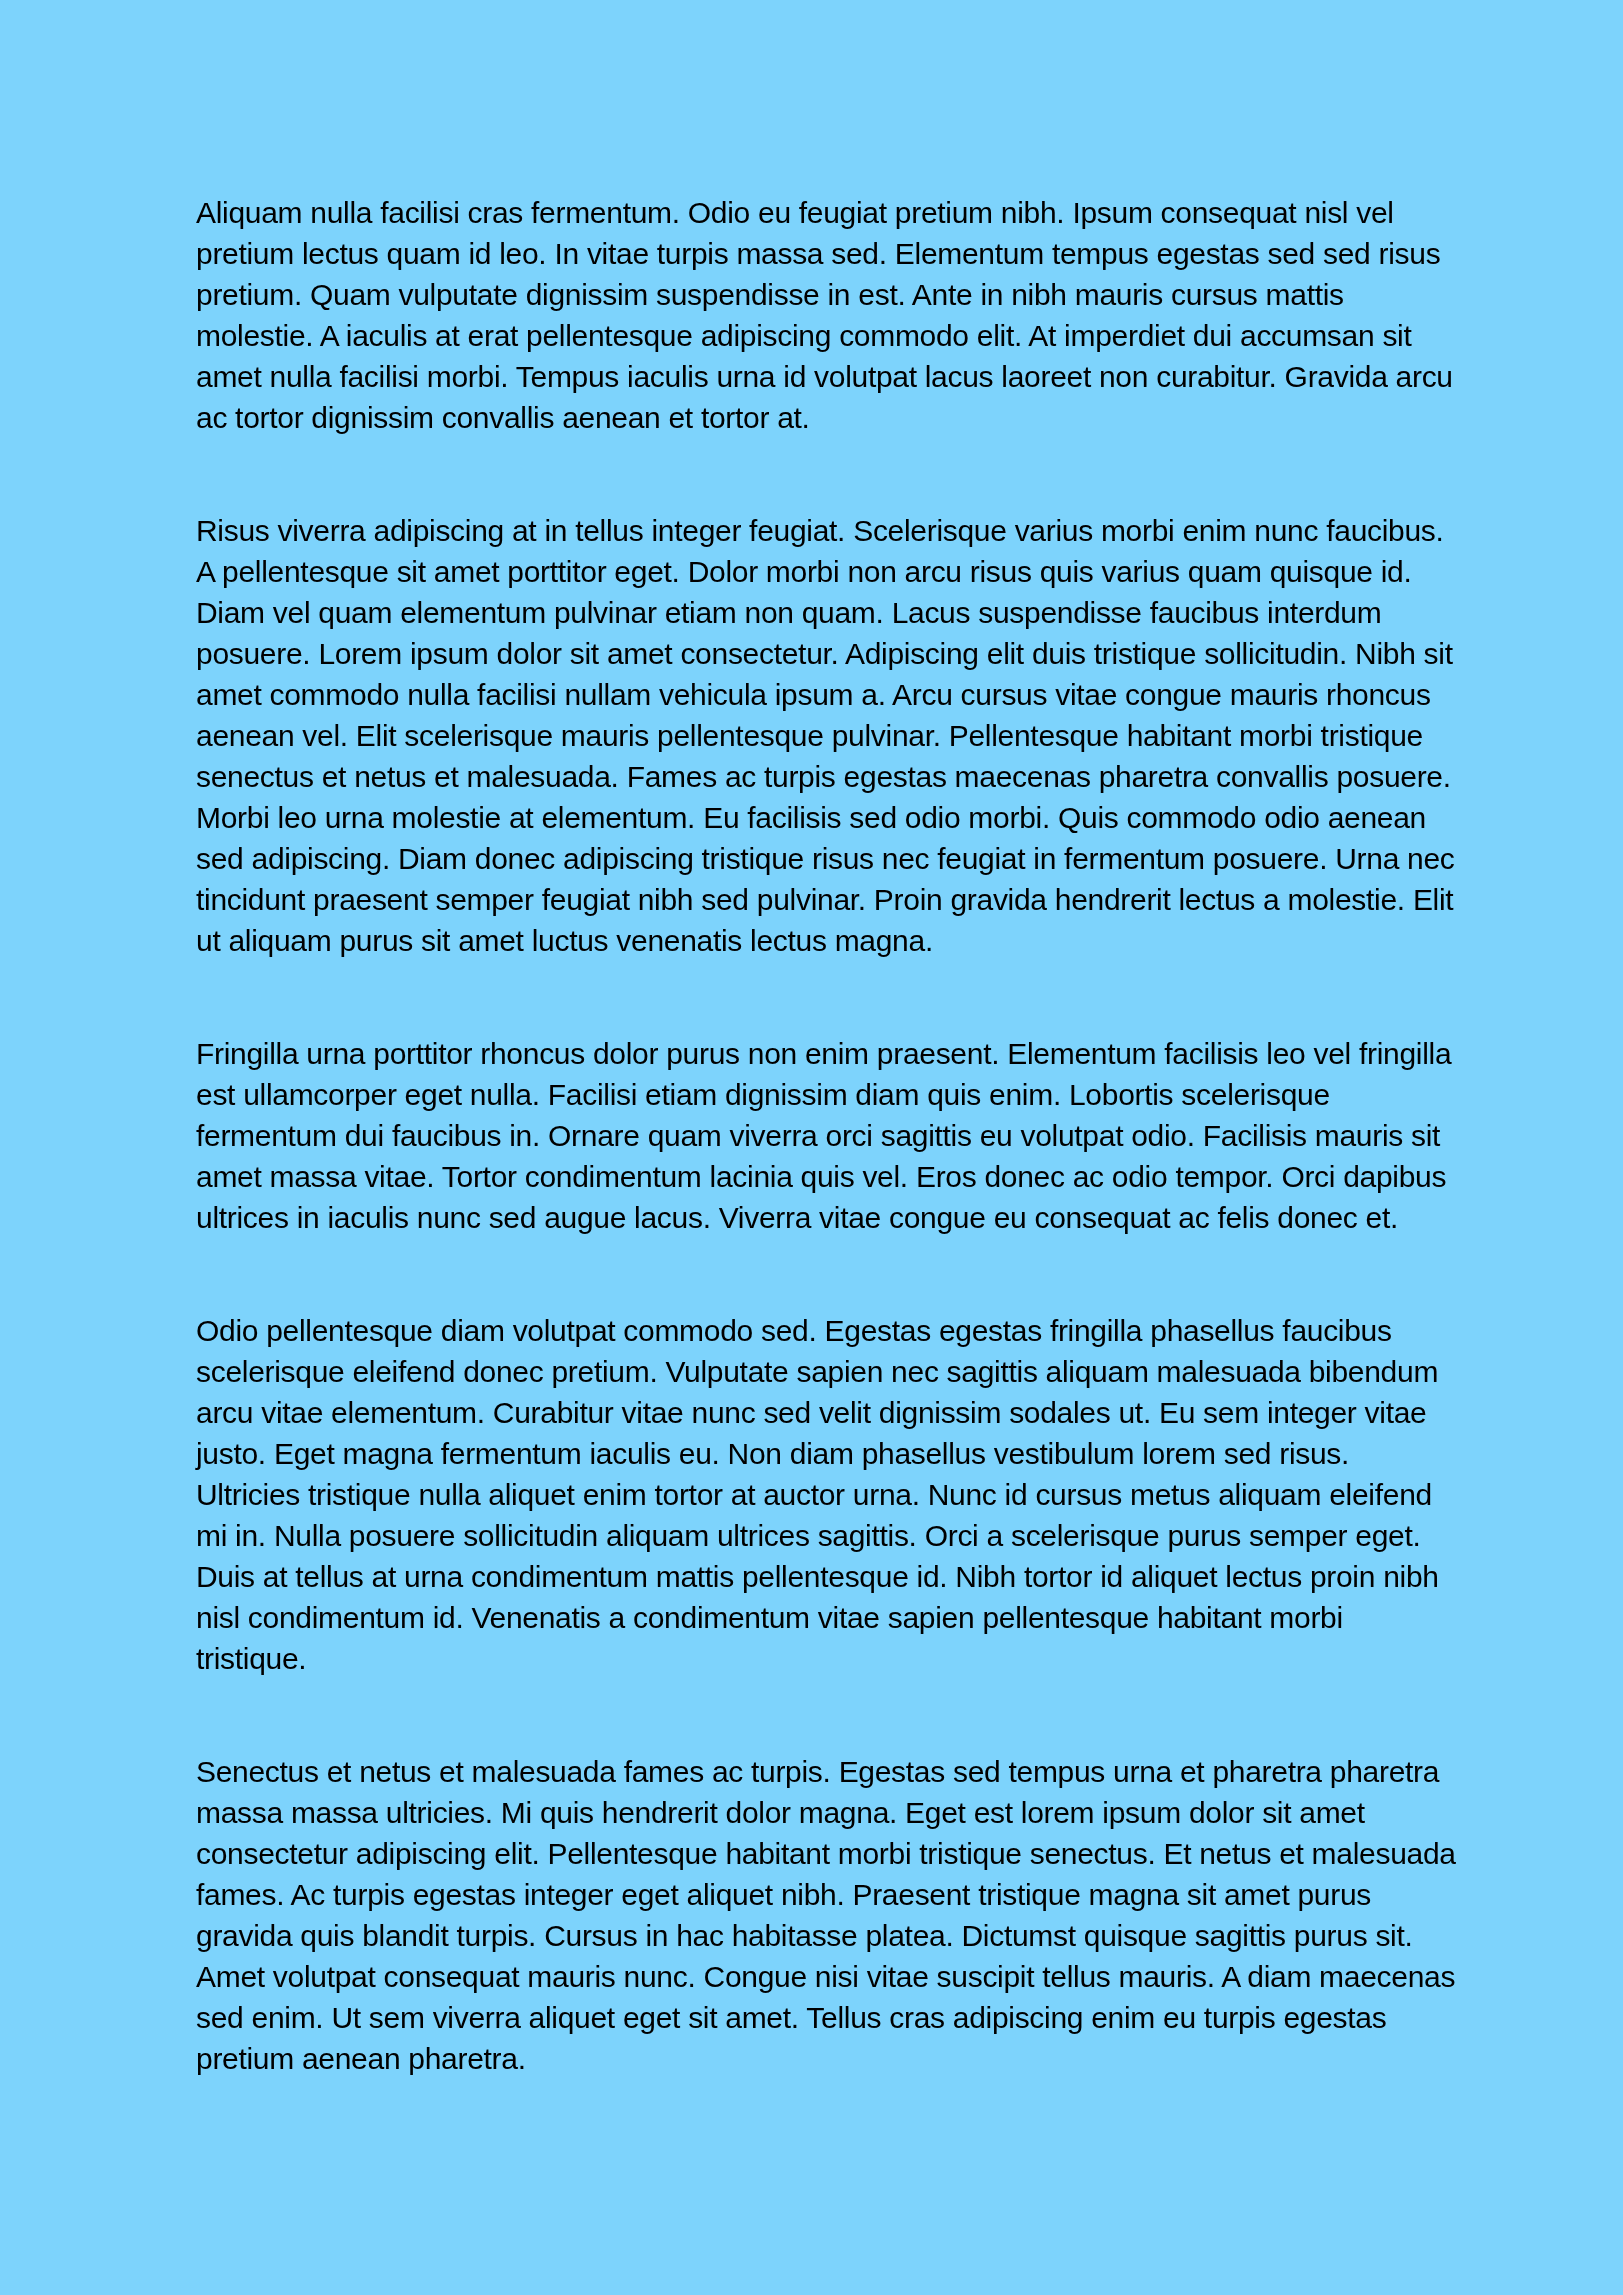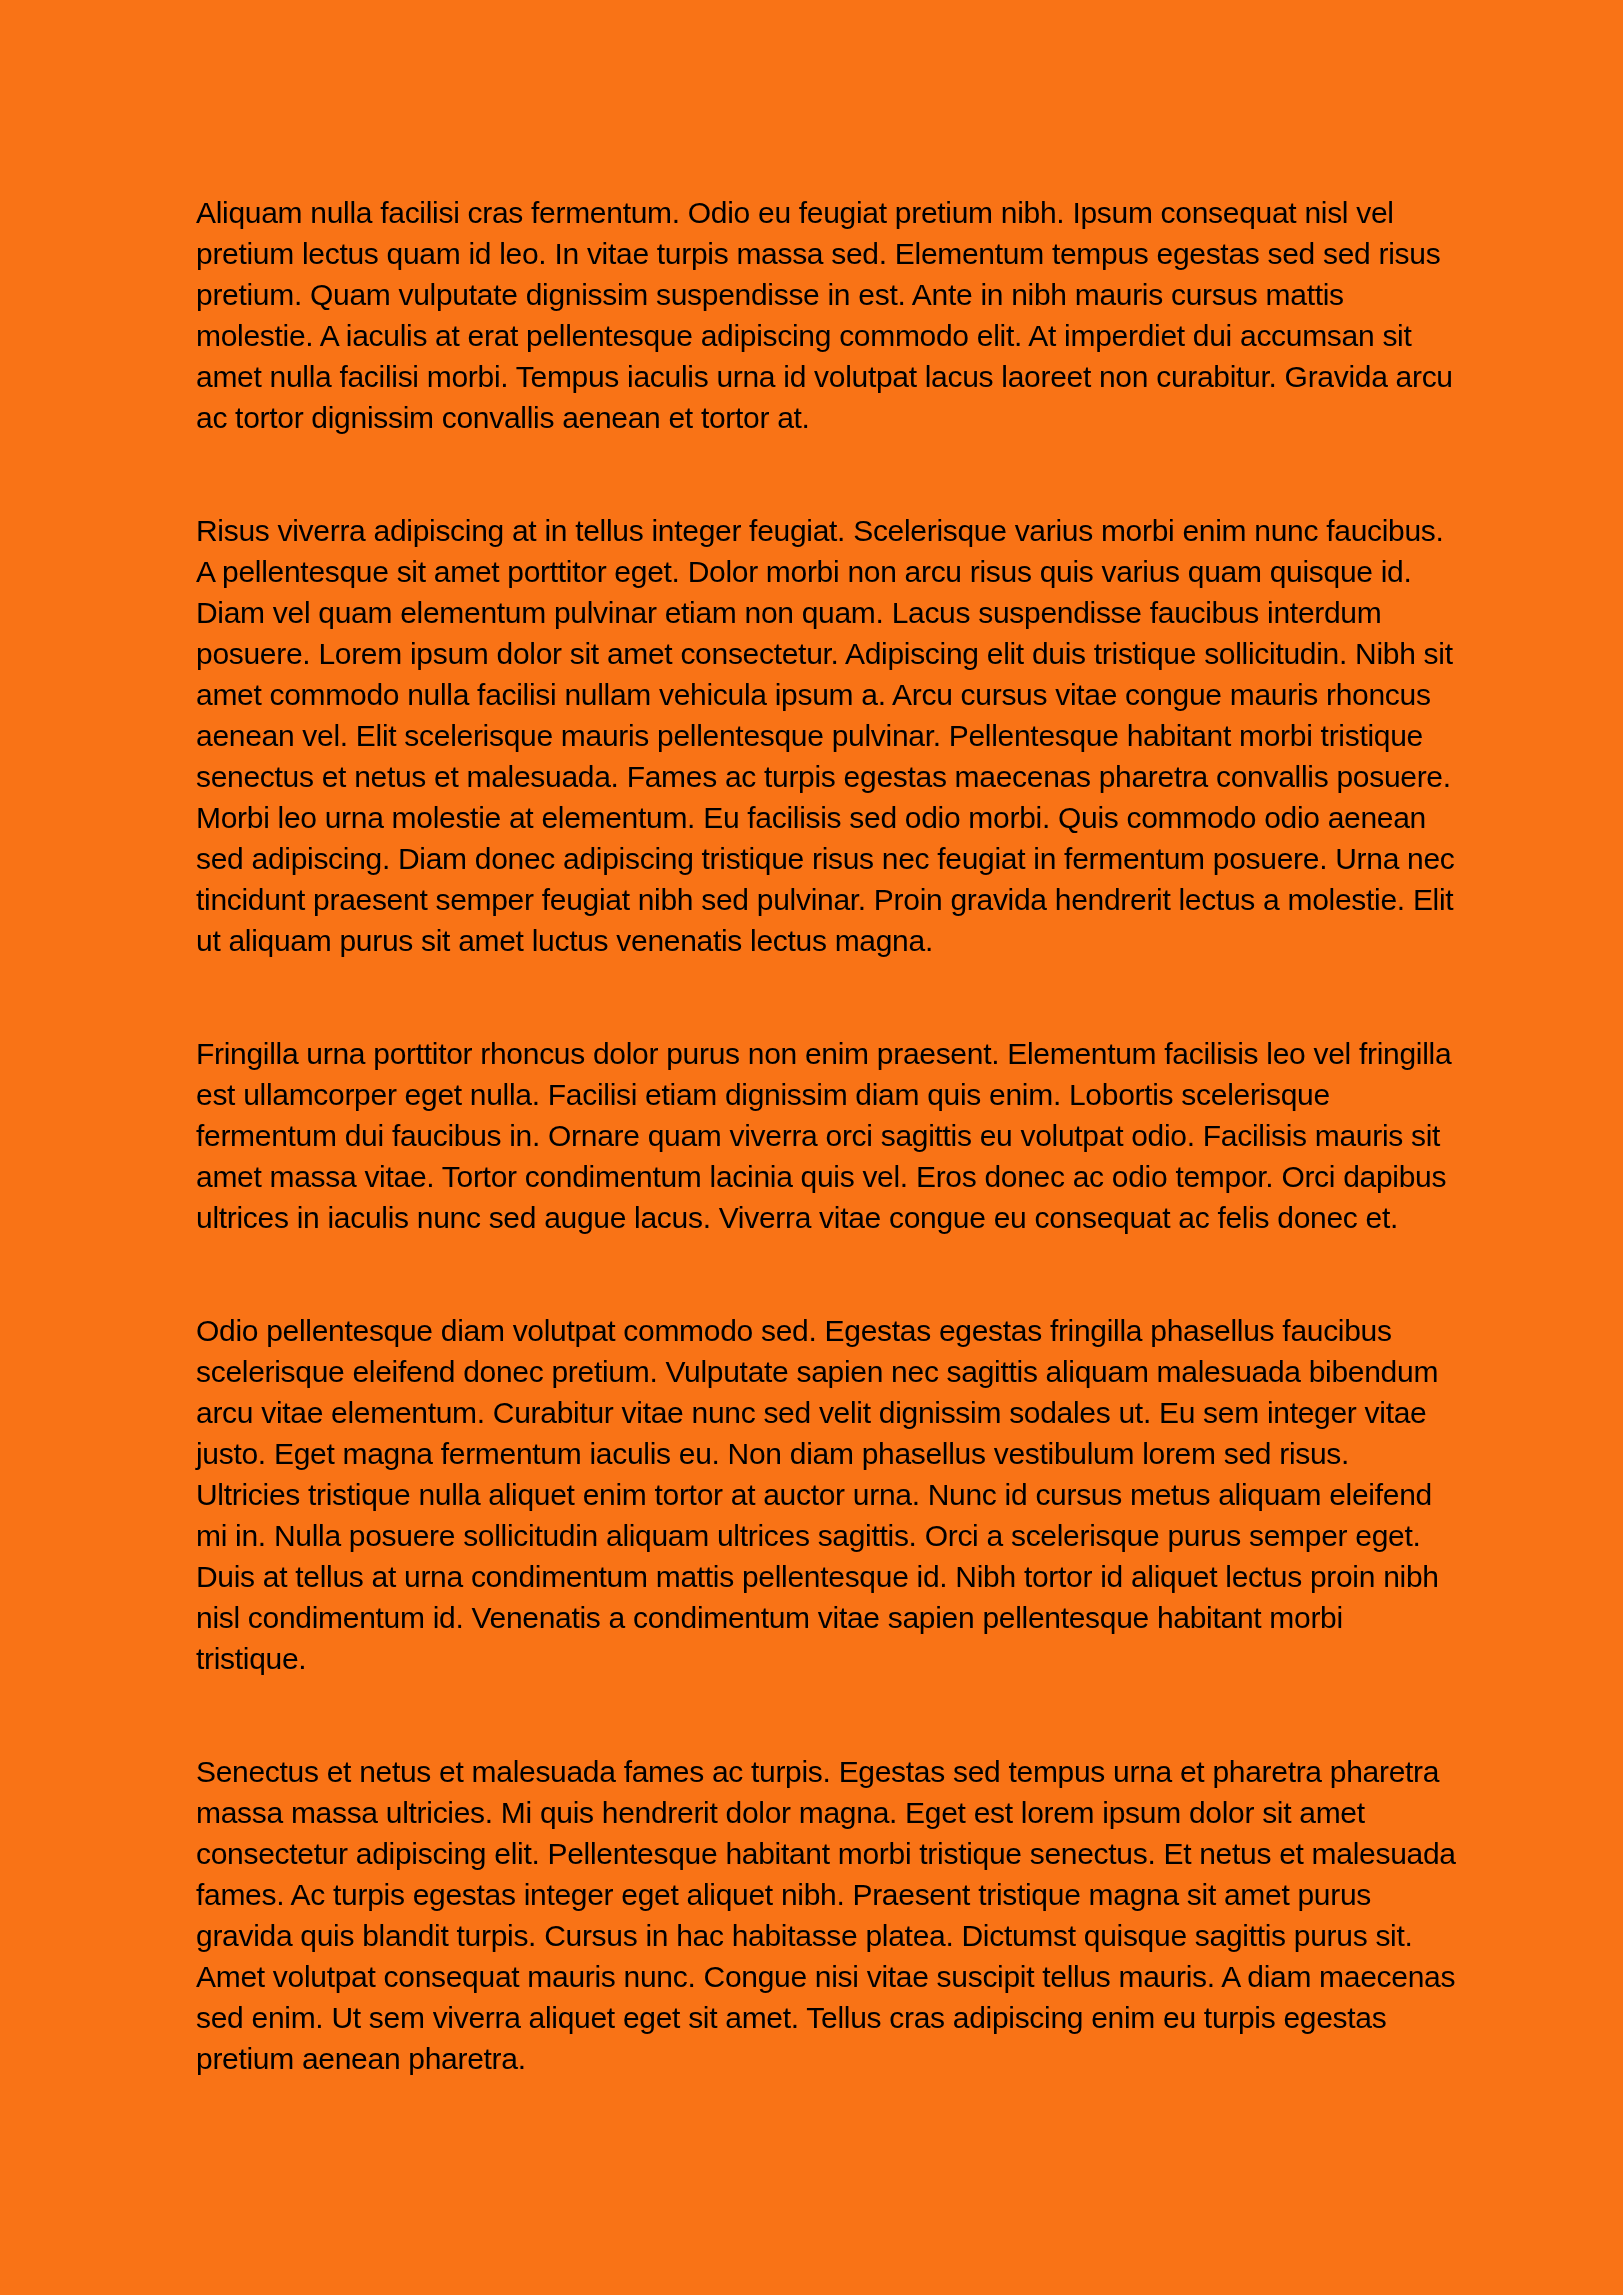--- a/index.html
+++ b/index.html
@@ -4,21 +4,21 @@
 <style>
   html, body {
     margin: 0;
     padding: 0;
     background: #ffffff;
   }
   .page {
     position: relative;
     width: 1623px;
     height: 2295px;
-    background: #f97316;
+    background: #7dd3fc;
     box-sizing: border-box;
     padding: 192px 164px 0 196px;
     overflow: hidden;
   }
   .content {
     font-family: "Liberation Sans", sans-serif;
     font-size: 30px;
     line-height: 41px;
     letter-spacing: -0.3px;
     color: #000000;

